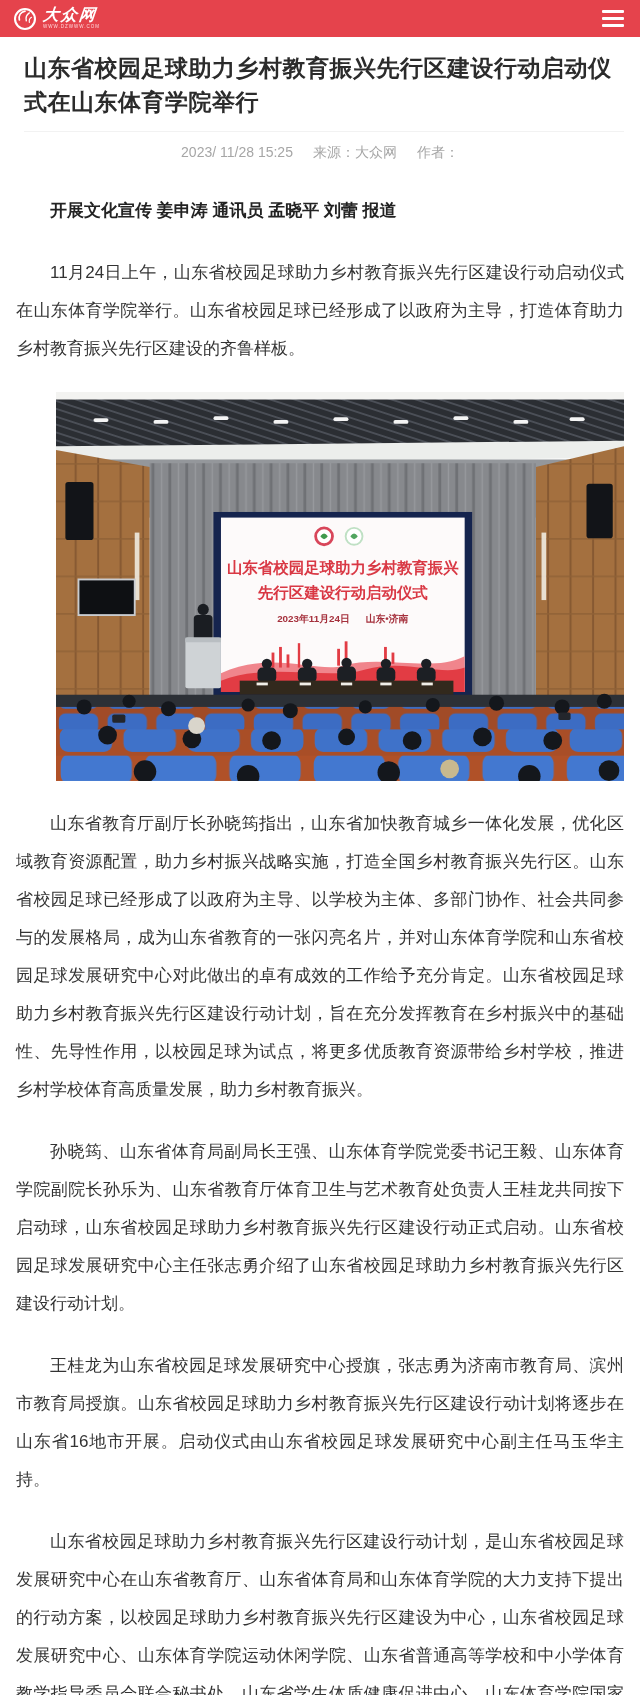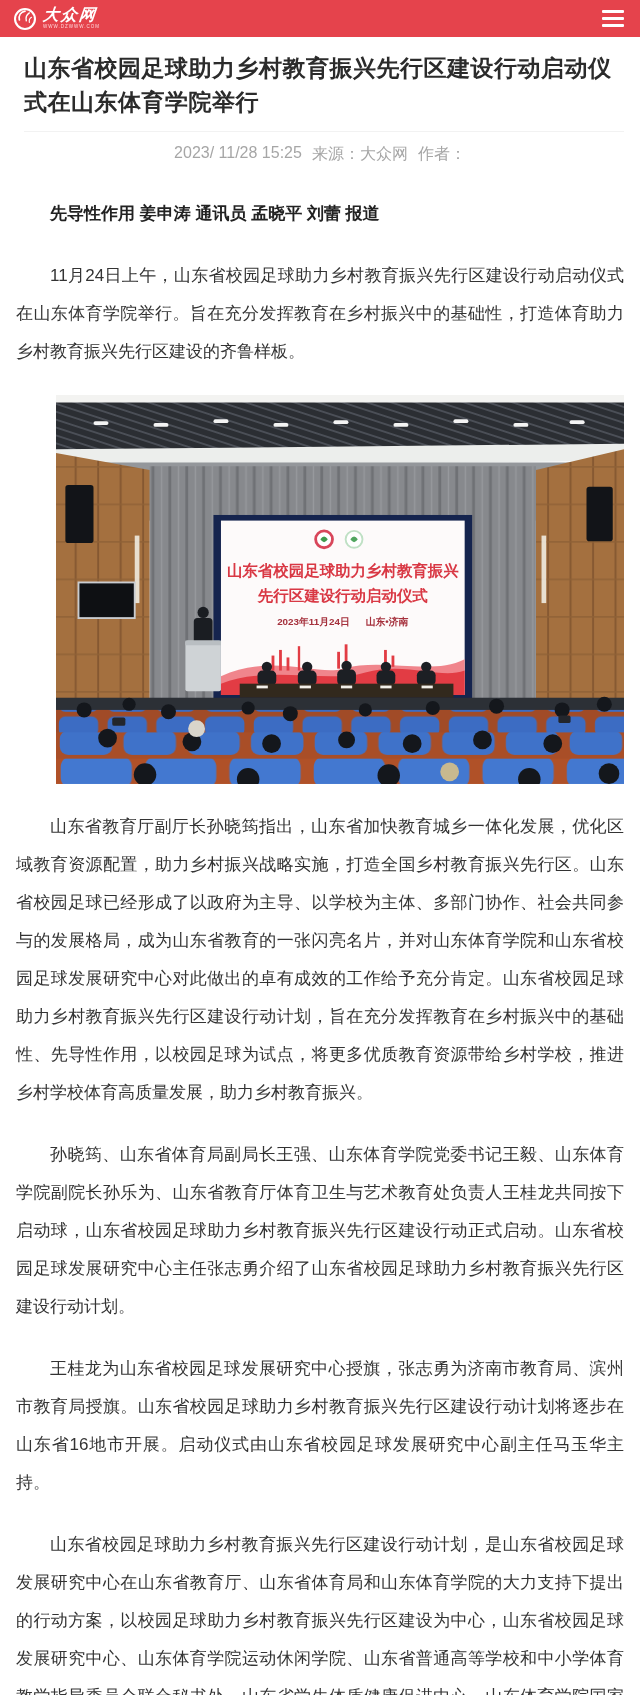--- a/index.html
+++ b/index.html
@@ -27,22 +27,22 @@
   .hamburger i { display:block; width:22px; height:3px; background:#fff; border-radius:1px; }
   
   .content { padding:0 16px; }
   h1.title {
     font-size:23px; line-height:34px; font-weight:700; color:#2b2b2b;
     padding:14px 0 12px; letter-spacing:.5px;
     border-bottom:1px solid #f2f2f2;
     margin-left:8px;
   }
   .meta {
-    display:flex; justify-content:center; gap:10px;
-    font-size:16px; color:#a6a6a6; padding:12px 0 2px;
+    display:flex; justify-content:center; gap:20px;
+    font-size:14px; color:#a6a6a6; padding:12px 0 2px;
   }
   .byline {
     font-weight:700; font-size:17px; color:#222;
     text-indent:2em; margin-top:28px; line-height:38px;
   }
   p.para {
     font-size:17px; line-height:38px; color:#333;
     text-align:justify; text-indent:2em; margin:24px 0;
   }
   
@@ -75,24 +75,24 @@
 <main class="content">
 
   <h1 class="title">山东省校园足球助力乡村教育振兴先行区建设行动启动仪式在山东体育学院举行</h1>
 
   <div class="meta">
     <span>2023/ 11/28 15:25</span>
     <span>来源：大众网</span>
     <span>作者：</span>
   </div>
 
-  <div class="byline">先导性作用 姜申涛 通讯员 孟晓平 刘蕾 报道</div>
+  <div class="byline">开展文化宣传 姜申涛 通讯员 孟晓平 刘蕾 报道</div>
 
   <div id="para-slot-1">
-      <p class="para">11月24日上午，山东省校园足球助力乡村教育振兴先行区建设行动启动仪式在山东体育学院举行。旨在充分发挥教育在乡村振兴中的基础性，打造体育助力乡村教育振兴先行区建设的齐鲁样板。</p>
+      <p class="para">11月24日上午，山东省校园足球助力乡村教育振兴先行区建设行动启动仪式在山东体育学院举行。山东省校园足球已经形成了以政府为主导，打造体育助力乡村教育振兴先行区建设的齐鲁样板。</p>
     </div>
 
   <figure class="photo-wrap">
     <svg viewBox="0 0 606 415" preserveAspectRatio="none">
       <defs>
         <pattern id="pSlat" width="12" height="8" patternUnits="userSpaceOnUse" patternTransform="rotate(18)">
           <rect width="12" height="8" fill="#2b2e33"></rect>
           <rect x="0" y="0" width="12" height="2" fill="#4b4f57"></rect>
         </pattern>
         <pattern id="pCurtain" width="18" height="12" patternUnits="userSpaceOnUse">

